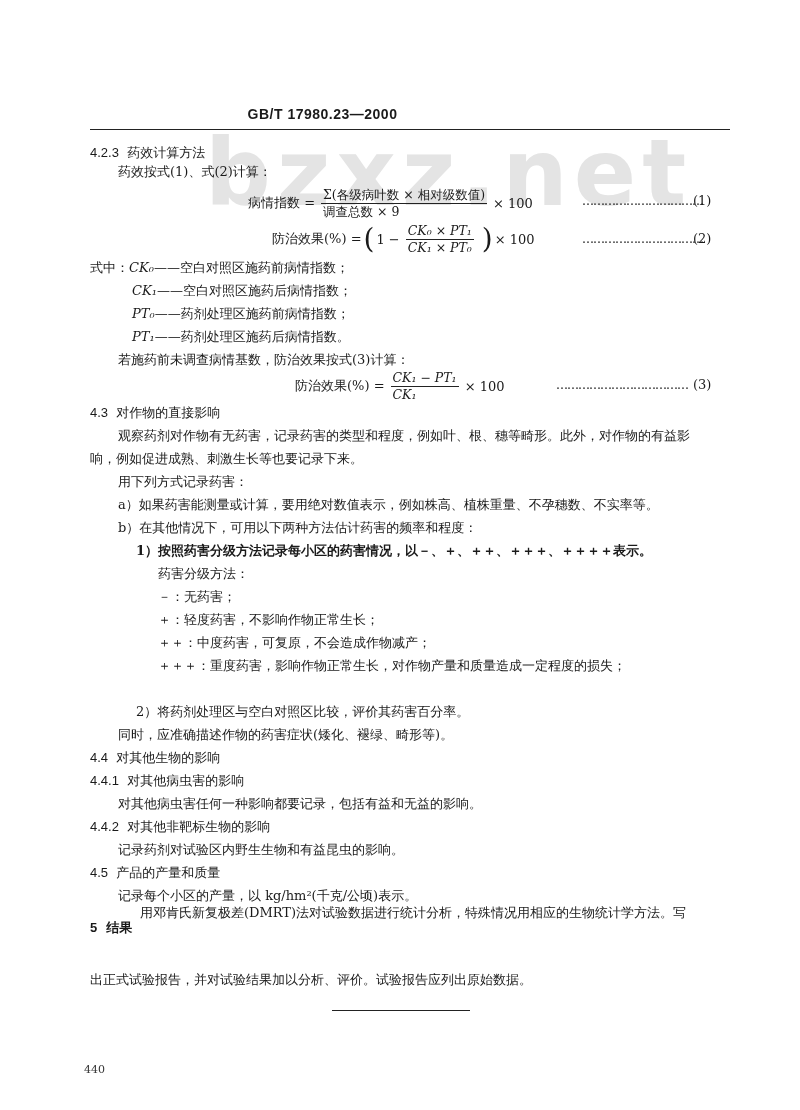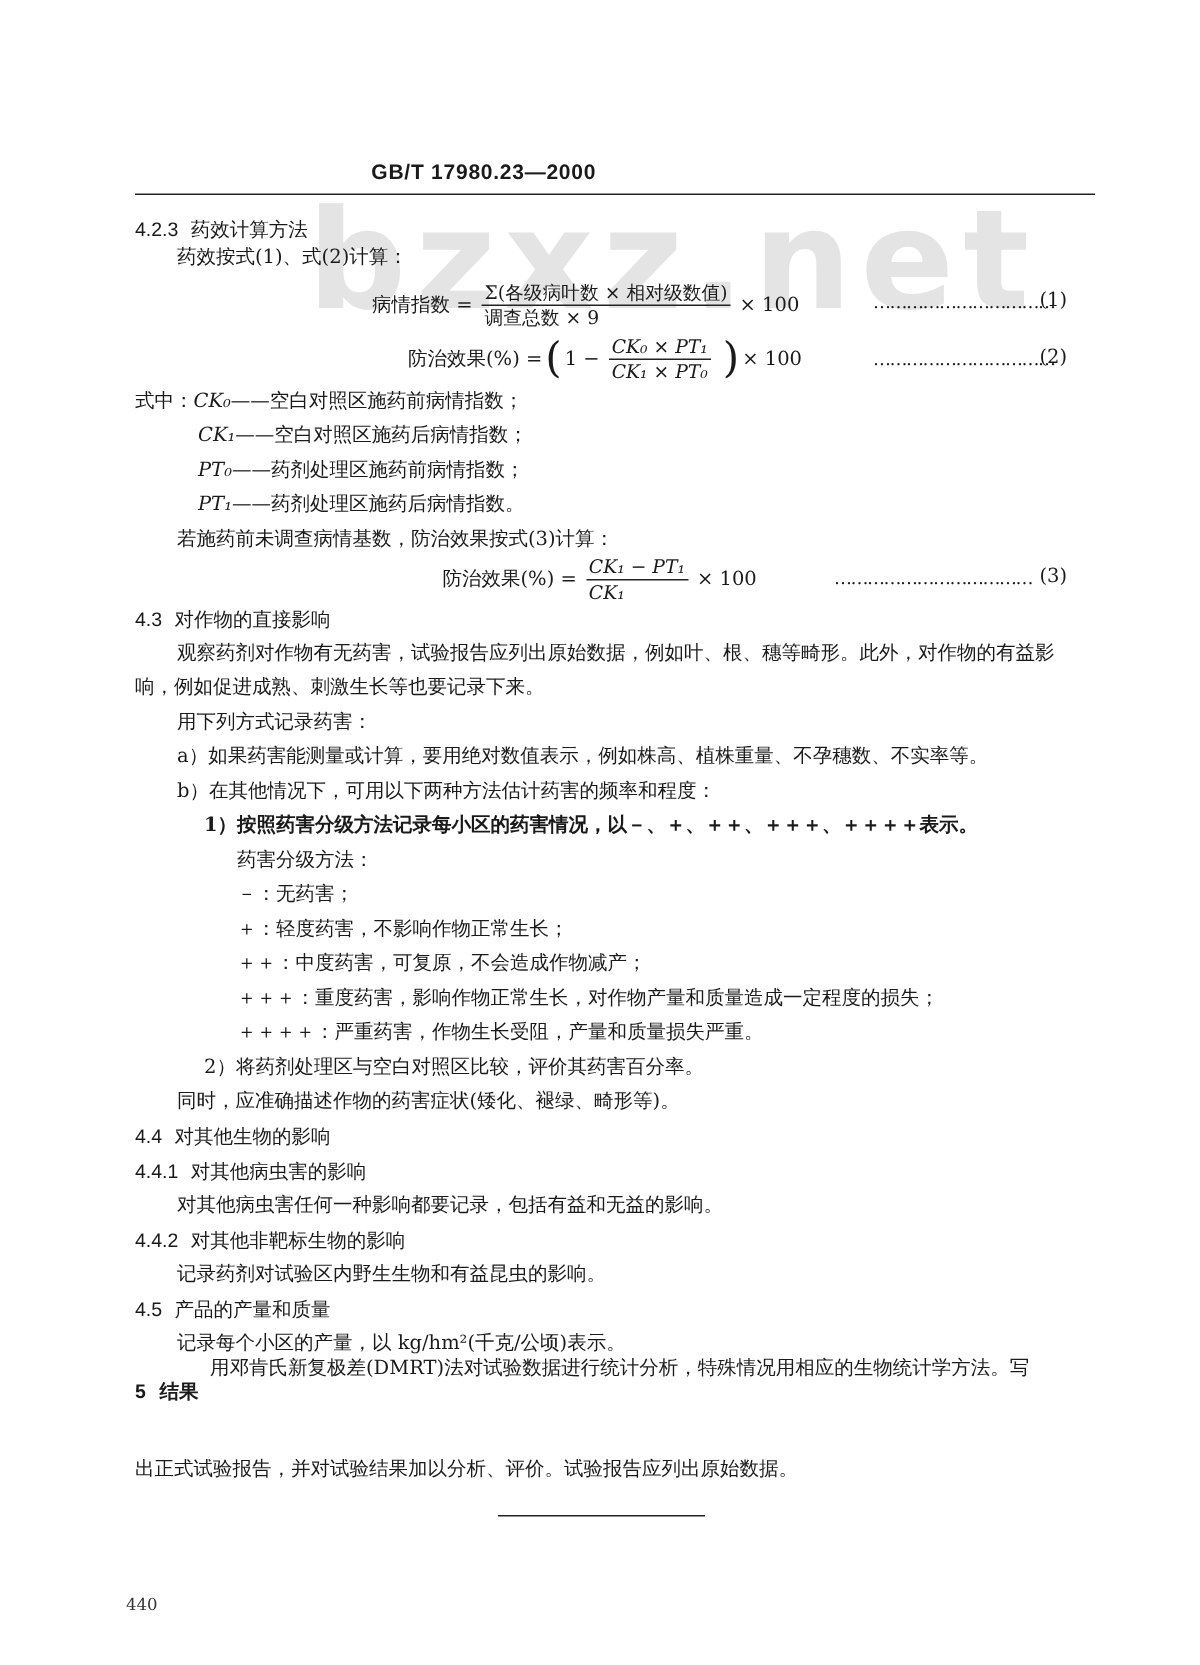--- a/index.html
+++ b/index.html
@@ -86,32 +86,31 @@
       <span class="den">CK₁</span>
     </span>
     <span>× 100</span>
   </div>
   <div class="dots" style="left:556px; top:378px;">………………………………</div>
   <div class="eqno" style="left:693px; top:377px;">(3)</div>
 
   <div class="line" style="left:90px; top:404px;">
     <span class="h">4.3</span>&nbsp;&nbsp;<span>对作物的直接影响</span>
   </div>
-  <div class="line" style="left:118px; top:427px;">观察药剂对作物有无药害，试验报告应列出原始数据，例如叶、根、穗等畸形。此外，对作物的有益影</div>
+  <div class="line" style="left:118px; top:427px;">观察药剂对作物有无药害，记录药害的类型和程度，例如叶、根、穗等畸形。此外，对作物的有益影</div>
   <div class="line" style="left:90px; top:450px;text-align:center;">响，例如促进成熟、刺激生长等也要记录下来。</div>
   <div class="line" style="left:118px; top:473px;">用下列方式记录药害：</div>
   <div class="line" style="left:118px; top:496px;">a）如果药害能测量或计算，要用绝对数值表示，例如株高、植株重量、不孕穗数、不实率等。</div>
   <div class="line" style="left:118px; top:519px;">b）在其他情况下，可用以下两种方法估计药害的频率和程度：</div>
   <div class="line" style="left:136px; top:542px;font-weight:bold;">1）按照药害分级方法记录每小区的药害情况，以－、＋、＋＋、＋＋＋、＋＋＋＋表示。</div>
   <div class="line" style="left:158px; top:565px;">药害分级方法：</div>
   <div class="line" style="left:158px; top:588px;">－：无药害；</div>
   <div class="line" style="left:158px; top:611px;">＋：轻度药害，不影响作物正常生长；</div>
   <div class="line" style="left:158px; top:634px;">＋＋：中度药害，可复原，不会造成作物减产；</div>
   <div class="line" style="left:158px; top:657px;">＋＋＋：重度药害，影响作物正常生长，对作物产量和质量造成一定程度的损失；</div>
-  <div class="line" style="left:158px; top:680px;">＋＋＋＋：严重药害，作物生长受阻，产量和质量损失严重。</div>
   <div class="line" style="left:136px; top:703px;text-align:center;">2）将药剂处理区与空白对照区比较，评价其药害百分率。</div>
   <div class="line" style="left:118px; top:726px;">同时，应准确描述作物的药害症状(矮化、褪绿、畸形等)。</div>
 
   <div class="line" style="left:90px; top:749px;">
     <span class="h">4.4</span>&nbsp;&nbsp;<span>对其他生物的影响</span>
   </div>
   <div class="line" style="left:90px; top:772px;">
     <span class="h">4.4.1</span>&nbsp;&nbsp;<span>对其他病虫害的影响</span>
   </div>
   <div class="line" style="left:118px; top:795px;">对其他病虫害任何一种影响都要记录，包括有益和无益的影响。</div>

